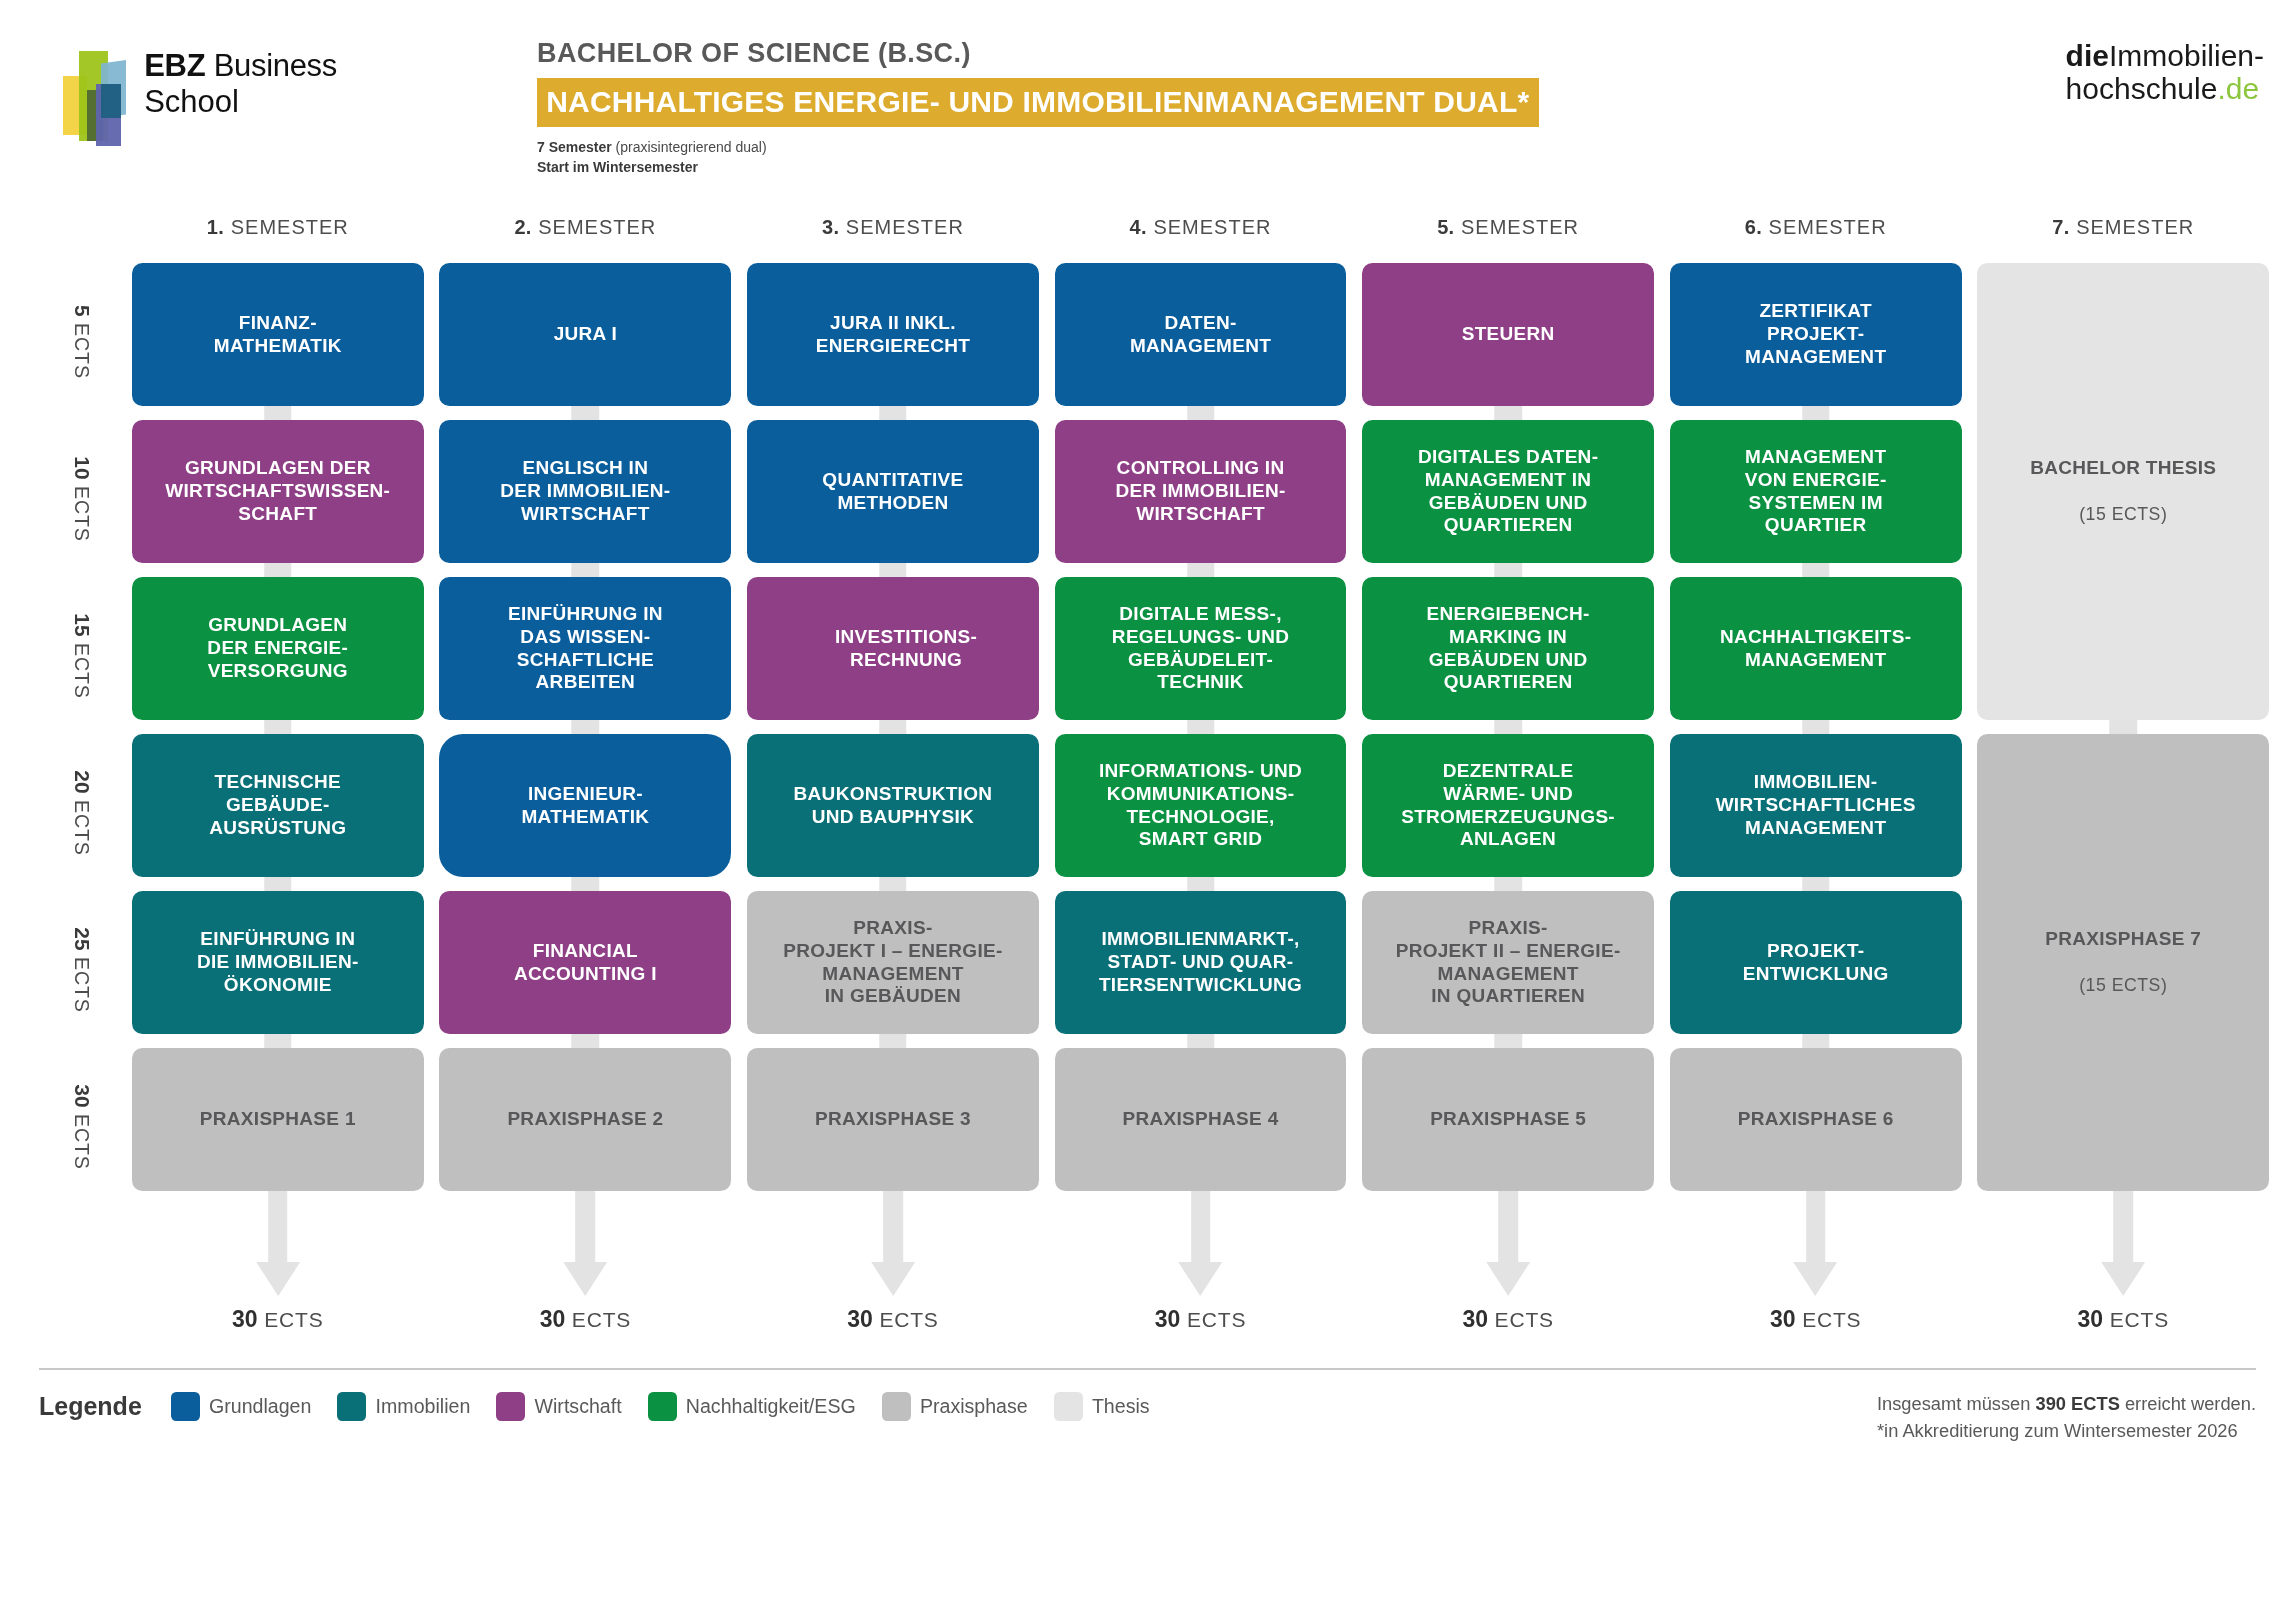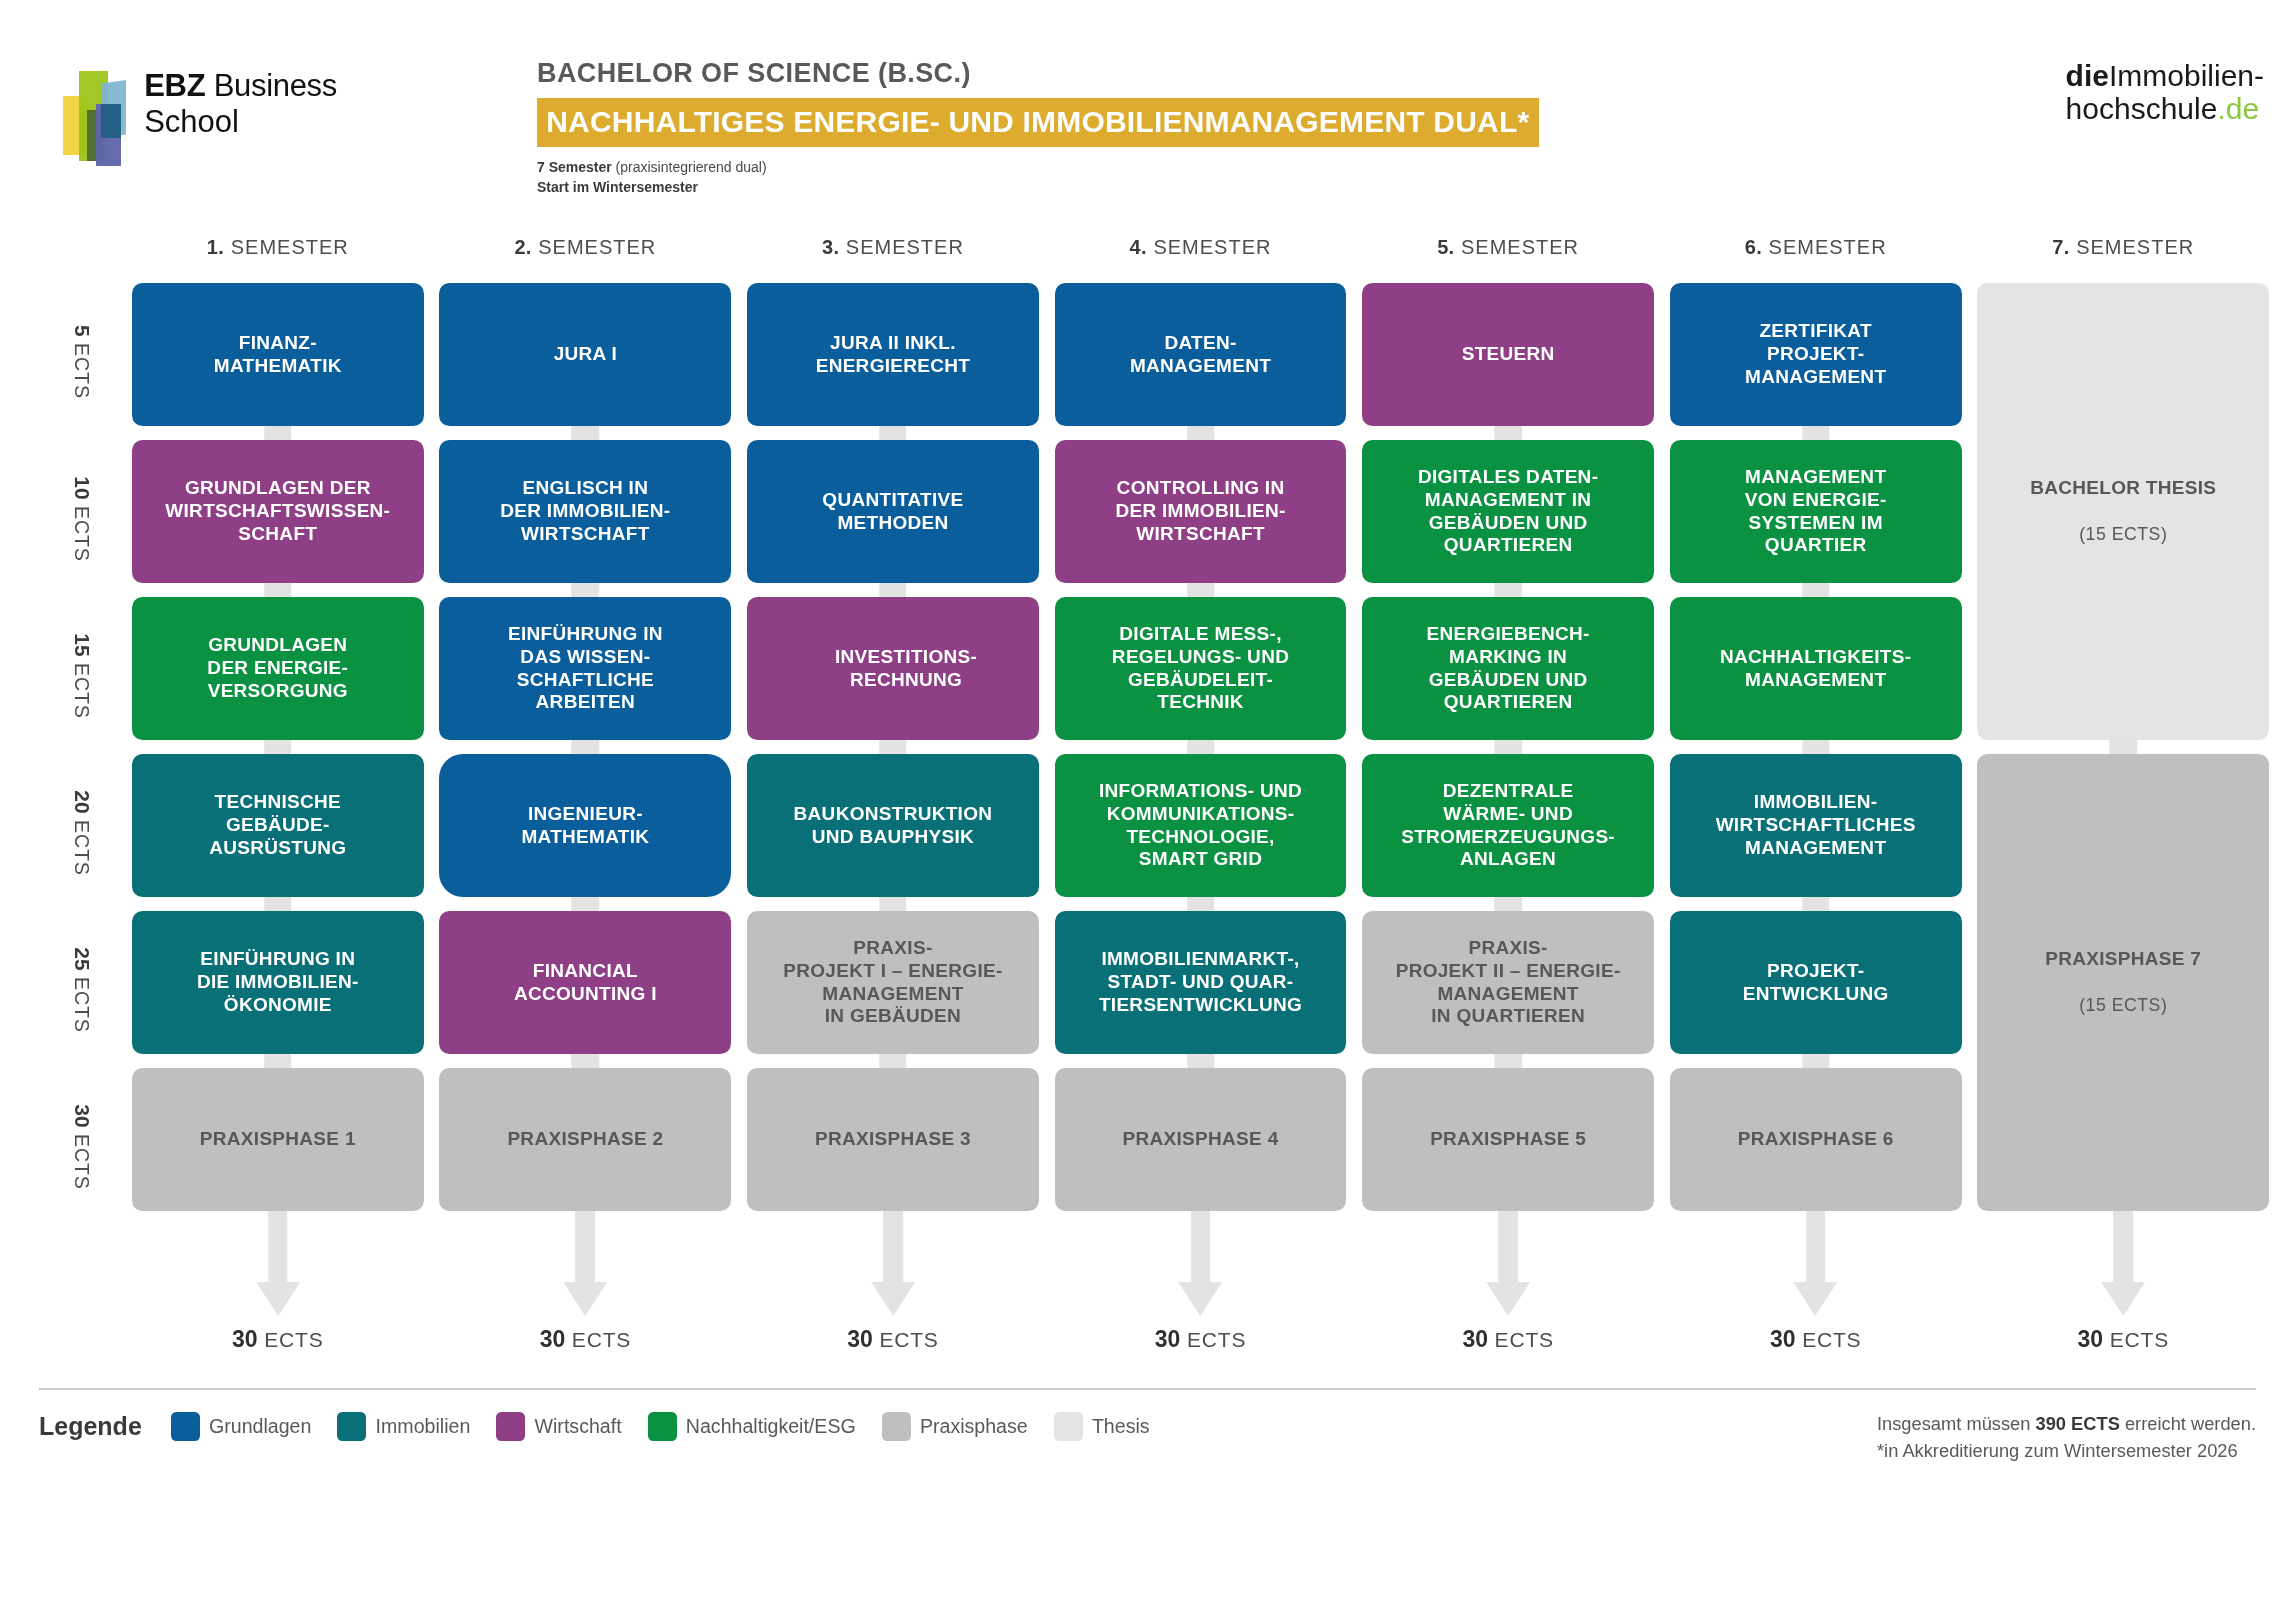--- a/index.html
+++ b/index.html
@@ -4,21 +4,21 @@
 <style>
   * { box-sizing: border-box; margin: 0; padding: 0; }
   html, body {
     width: 2295px; height: 1623px;
     background: #ffffff;
     font-family: "Liberation Sans", sans-serif;
     overflow: hidden;
   }
 
   
-  .header { position: relative; height: 216px; margin-top: 20px; }
+  .header { position: relative; height: 216px; }
 
   .logo-wrap { position: absolute; left: 58px; top: 47px; display: flex; align-items: flex-start; }
   .logo-mark { position: relative; width: 77px; height: 92px; flex: none; }
   .logo-mark i { position: absolute; display: block; }
   .lm-yellow { left: 5.2px;  top: 29px;  width: 23.6px;  height: 59px;  background: #f2d23f; opacity: .95; }
   .lm-green  { left: 21px; top: 3.9px;   width: 29px;  height: 90px; background: #9dc41a; opacity: .95; }
   .lm-blue   { left: 43px; top: 13px;  width: 25px;  height: 58px;  background: #7fb4cf; opacity: .92;
                clip-path: polygon(0 6%, 100% 0, 100% 94%, 0 100%); }
   .lm-purple { left: 38px; top: 37px;  width: 25px;  height: 62px;  background: #5f64ad; opacity: .95; }
   .lm-dark   { left: 43px; top: 37px;  width: 19.6px;  height: 34px;  background: #1c5f80; opacity: .9; }

